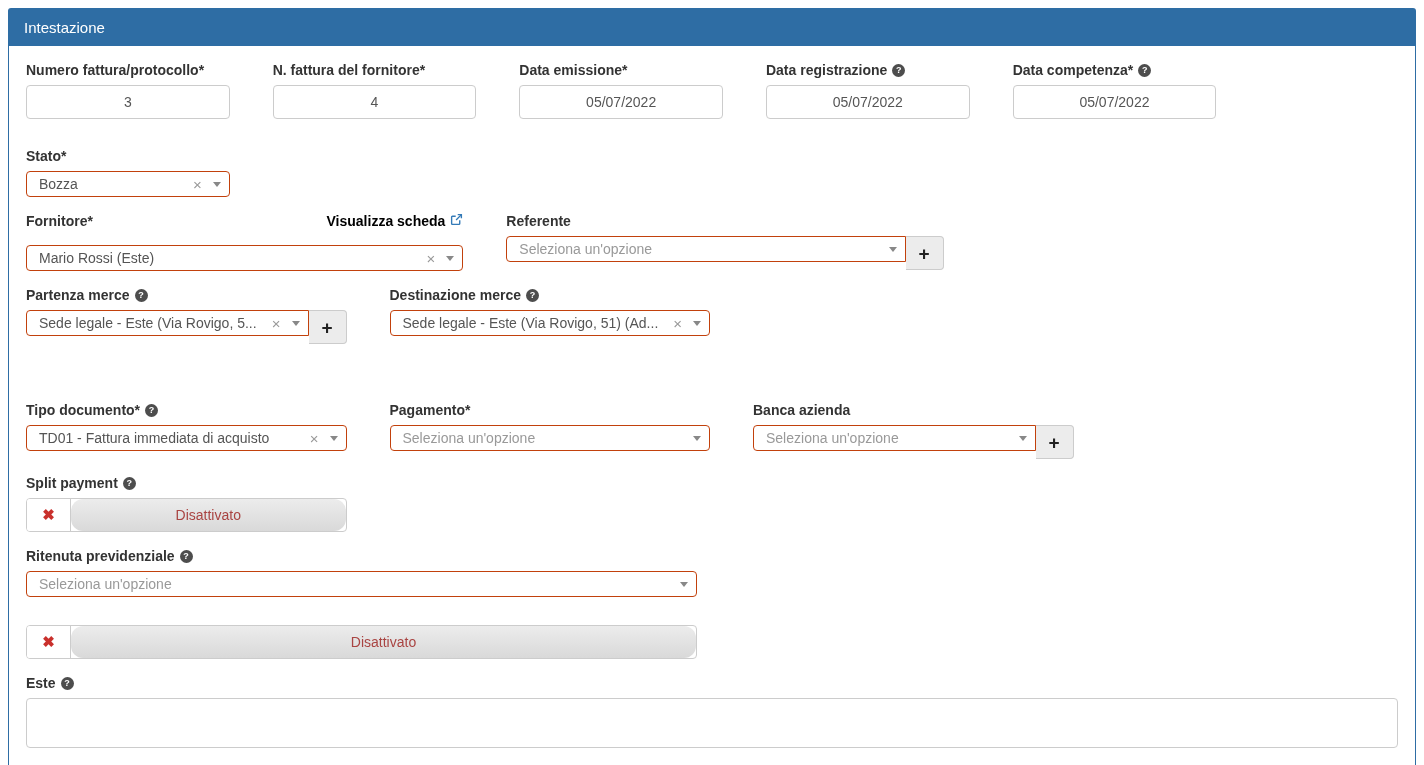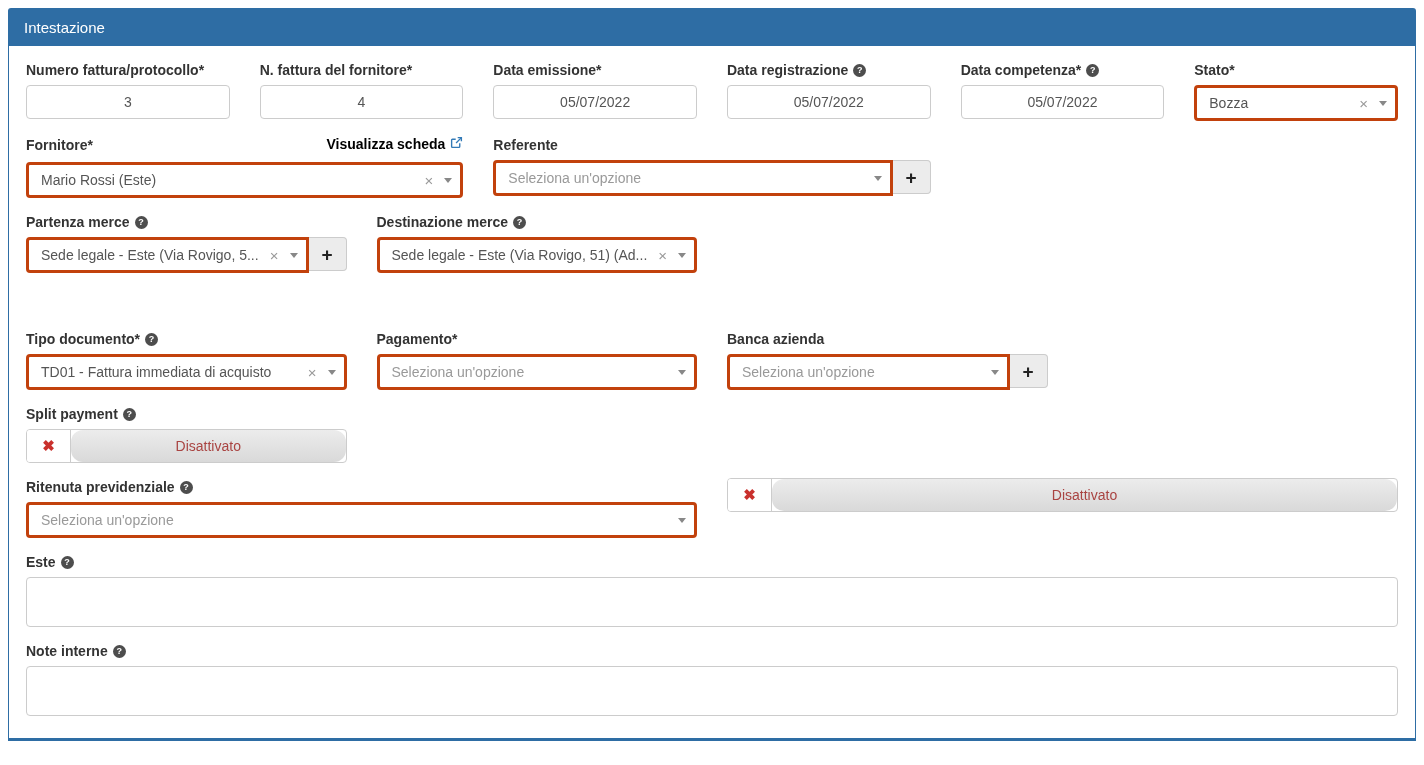--- a/index.html
+++ b/index.html
@@ -3,44 +3,44 @@
 <meta charset="utf-8">
 <style>
   * { box-sizing: border-box; margin: 0; padding: 0; }
   html,body { background:#fff; font-family:"Liberation Sans", sans-serif; font-size:14px; color:#333; }
   .page { width:1424px; min-height:765px; padding:8px; }
 
   .panel { border:1px solid #2e6da4; border-bottom:3px solid #2e6da4; border-radius:3px 3px 0 0; }
   .panel-heading { background:#2e6da4; color:#fff; font-size:15px; padding:10px 15px; }
   .panel-body { padding:15px 17px 22px 17px; }
 
-  .row { display:flex; flex-wrap:wrap; margin:0 -15px; }
+  .row { display:flex; flex-wrap:wrap; margin:0 -15px;gap:13px; }
   .col-2 { width:16.666%; padding:0 15px; }
   .col-3 { width:25%; padding:0 15px; }
   .col-4 { width:33.333%; padding:0 15px; }
   .col-6 { width:50%; padding:0 15px; }
   .col-12 { width:100%; padding:0 15px; }
   .form-group { margin-bottom:15px; }
   .spaced { margin-top:42px; }
 
   label.ctl-label { display:flex; align-items:center; font-weight:700; font-size:14px; color:#333; margin-bottom:6px; line-height:18px; }
-  .label-row { display:flex; justify-content:space-between; align-items:flex-start; margin-bottom:8px; }
+  .label-row { display:flex; justify-content:space-between; align-items:center; margin-bottom:15px; }
   .label-row label.ctl-label { margin-bottom:0; }
 
   .help-icon { display:inline-block; width:13px; height:13px; margin-left:5px; background:#4d4d4d;
                color:#fff; border-radius:50%; font-size:9px; font-weight:700; line-height:13px;
                text-align:center; flex:0 0 auto; }
 
   .form-control { display:block; width:100%; height:34px; padding:6px 12px; font-size:14px; color:#555;
                   background:#fff; border:1px solid #ccc; border-radius:4px; font-family:"Liberation Sans", sans-serif; }
   .center { text-align:center; }
 
   textarea.form-control { height:50px; resize:none; }
 
-  .select2 { display:flex; align-items:center; height:36px; background:#fff; border:3px solid #c2410c;
+  .select2 { display:flex; align-items:center; height:26px; background:#fff; border:1px solid #c2410c;
              border-radius:4px; padding:0 8px 0 12px; cursor:pointer; width:100%; }
   .s2-text { flex:1; color:#555; white-space:nowrap; overflow:hidden; text-overflow:ellipsis; }
   .s2-text.placeholder { color:#999; }
   .s2-clear { color:#999; font-size:15px; padding:0 7px 0 4px; line-height:1; }
   .caret { width:0; height:0; border-left:4px solid transparent; border-right:4px solid transparent;
            border-top:5px solid #888; margin-left:4px; flex:0 0 auto; }
 
   .input-group { display:flex; width:100%; }
   .input-group .select2 { flex:1; border-top-right-radius:0; border-bottom-right-radius:0; }
   .addon-btn { width:38px; height:34px; flex:0 0 auto; background:#ececec; border:1px solid #ccc; border-left:none;

